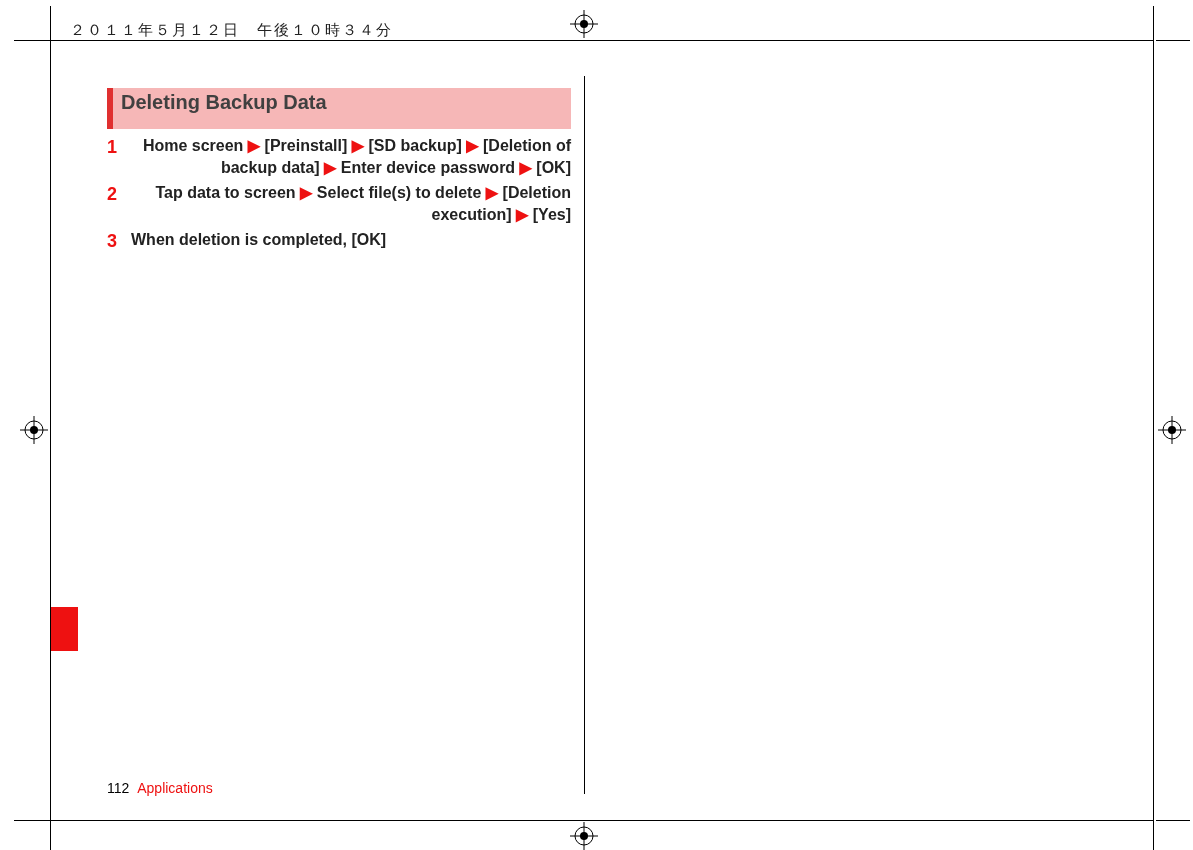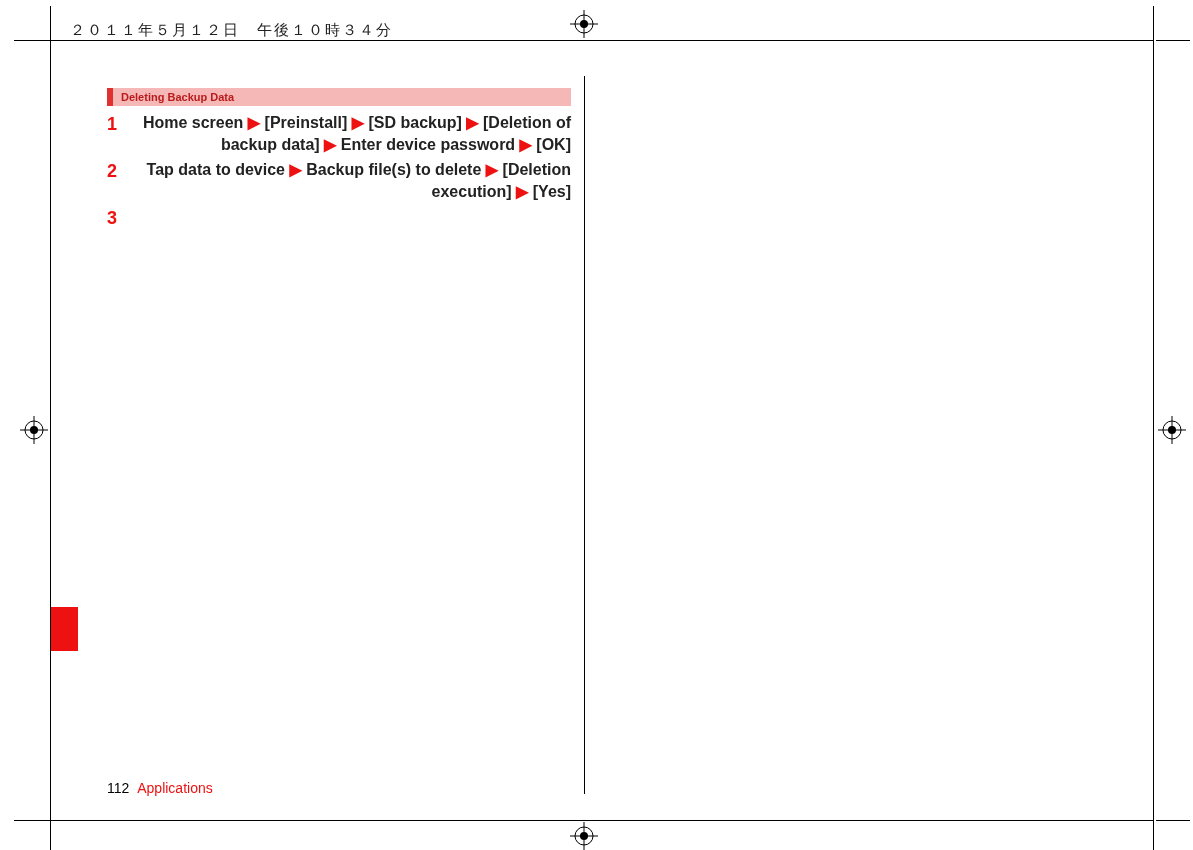--- a/index.html
+++ b/index.html
@@ -10,21 +10,21 @@
   .rule-v-left{position:absolute;left:50px;top:14px;width:1px;background:#000;height:830px;}
   .rule-v-right{position:absolute;left:1153px;top:14px;width:1px;background:#000;height:830px;}
   .tick{position:absolute;background:#000;}
   .header-date{position:absolute;left:70px;top:21px;font-size:15px;font-family:"MS Mincho","Hiragino Mincho Pro",serif;letter-spacing:2px;color:#222;}
   .col-divider{position:absolute;left:584px;top:76px;width:1px;height:718px;background:#000;}
   
   .regmark{position:absolute;width:28px;height:28px;}
   .regmark svg{width:28px;height:28px;display:block;}
   
   .content{position:absolute;left:107px;top:88px;width:464px;}
-  .section-title{background:#f6b7b7;border-left:6px solid #e03030;padding:3px 8px 3px 8px;font-size:11px;font-weight:bold;color:#b91c1c;font-family:Arial,Helvetica,sans-serif;}
+  .section-title{background:#f6b7b7;border-left:6px solid #e03030;padding:3px 8px 15px 8px;font-size:20px;font-weight:bold;color:#404040;font-family:Arial,Helvetica,sans-serif;}
   .steps{margin-top:6px;}
   .step{display:flex;margin-bottom:4px;line-height:1.35;}
   .step-num{color:#e11;font-weight:bold;font-size:18px;width:24px;flex:0 0 24px;font-family:Arial,Helvetica,sans-serif;}
   .step-body{font-weight:bold;font-size:16px;color:#222;text-align:right;}
   .arrow{color:#e11;font-weight:bold;}
   .red-box{position:absolute;left:51px;top:607px;width:27px;height:44px;background:#e11;}
   .footer{position:absolute;left:107px;top:780px;font-size:14px;font-weight:normal;}
   .footer .page-num{color:#000;}
   .footer .section{color:#e11;margin-left:4px;}
 </style>
@@ -86,24 +86,25 @@
 
   <div class="content">
     <div class="section-title">Deleting Backup Data</div>
     <div class="steps" id="steps">
         <div class="step">
           <div class="step-num">1</div>
           <div class="step-body"><span>Home screen </span><span class="arrow">▶</span><span> [Preinstall] </span><span class="arrow">▶</span><span> [SD backup] </span><span class="arrow">▶</span><span> [Deletion of backup data] </span><span class="arrow">▶</span><span> Enter device password </span><span class="arrow">▶</span><span> [OK]</span></div>
         </div>
         <div class="step">
           <div class="step-num">2</div>
-          <div class="step-body"><span>Tap data to device </span><span class="arrow">▶</span><span> Backup file(s) to delete </span><span class="arrow">▶</span><span> [Deletion execution] </span><span class="arrow">▶</span><span> [Yes]</span></div>
+          <div class="step-body"><span>Tap data to screen </span><span class="arrow">▶</span><span> Select file(s) to delete </span><span class="arrow">▶</span><span> [Deletion execution] </span><span class="arrow">▶</span><span> [Yes]</span></div>
         </div>
         <div class="step">
           <div class="step-num">3</div>
+          <div class="step-body"><span>When deletion is completed, [OK]</span></div>
         </div>
       </div>
   </div>
 
   <div class="red-box"></div>
 
   <div class="footer">
     <span class="page-num">112</span>
     <span class="section">Applications</span>
   </div>

